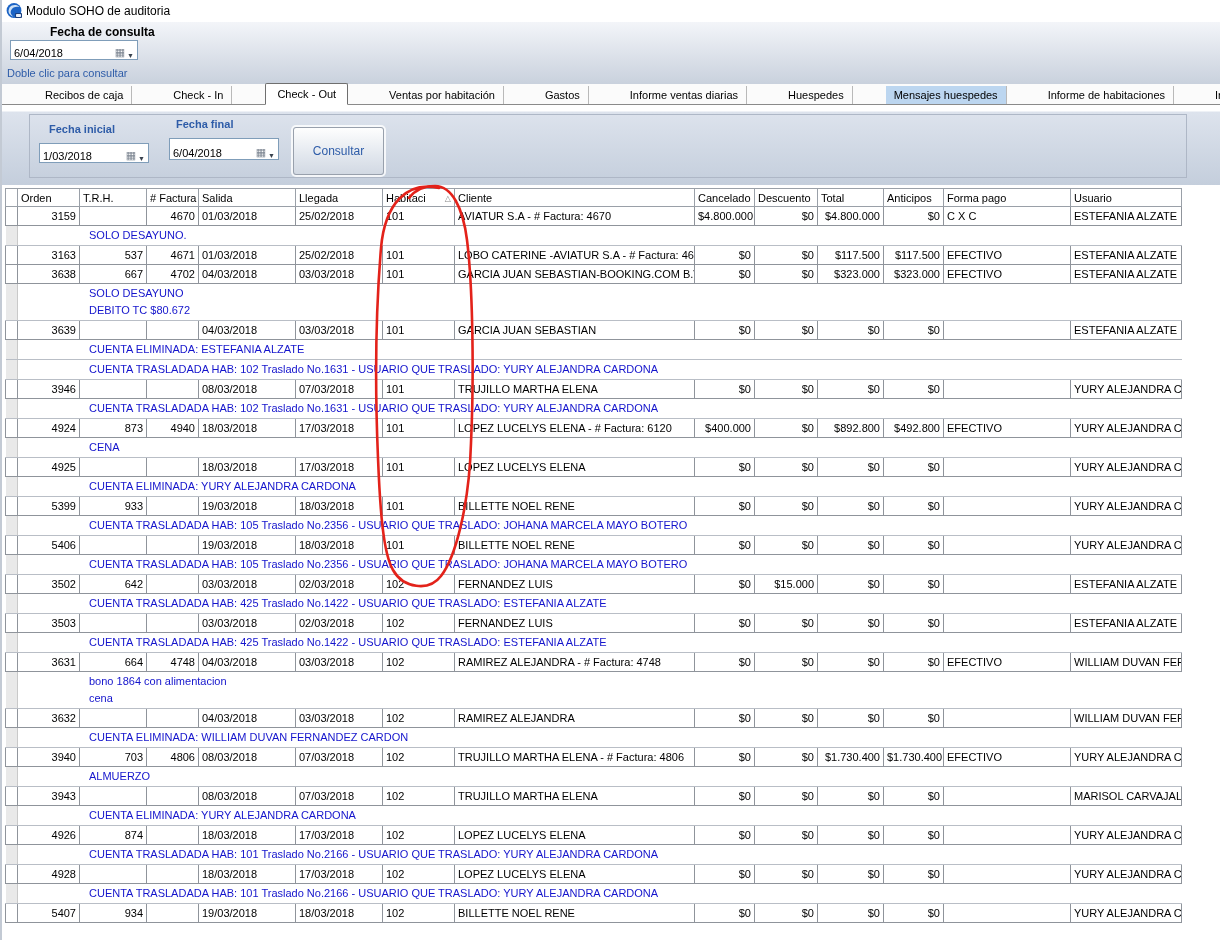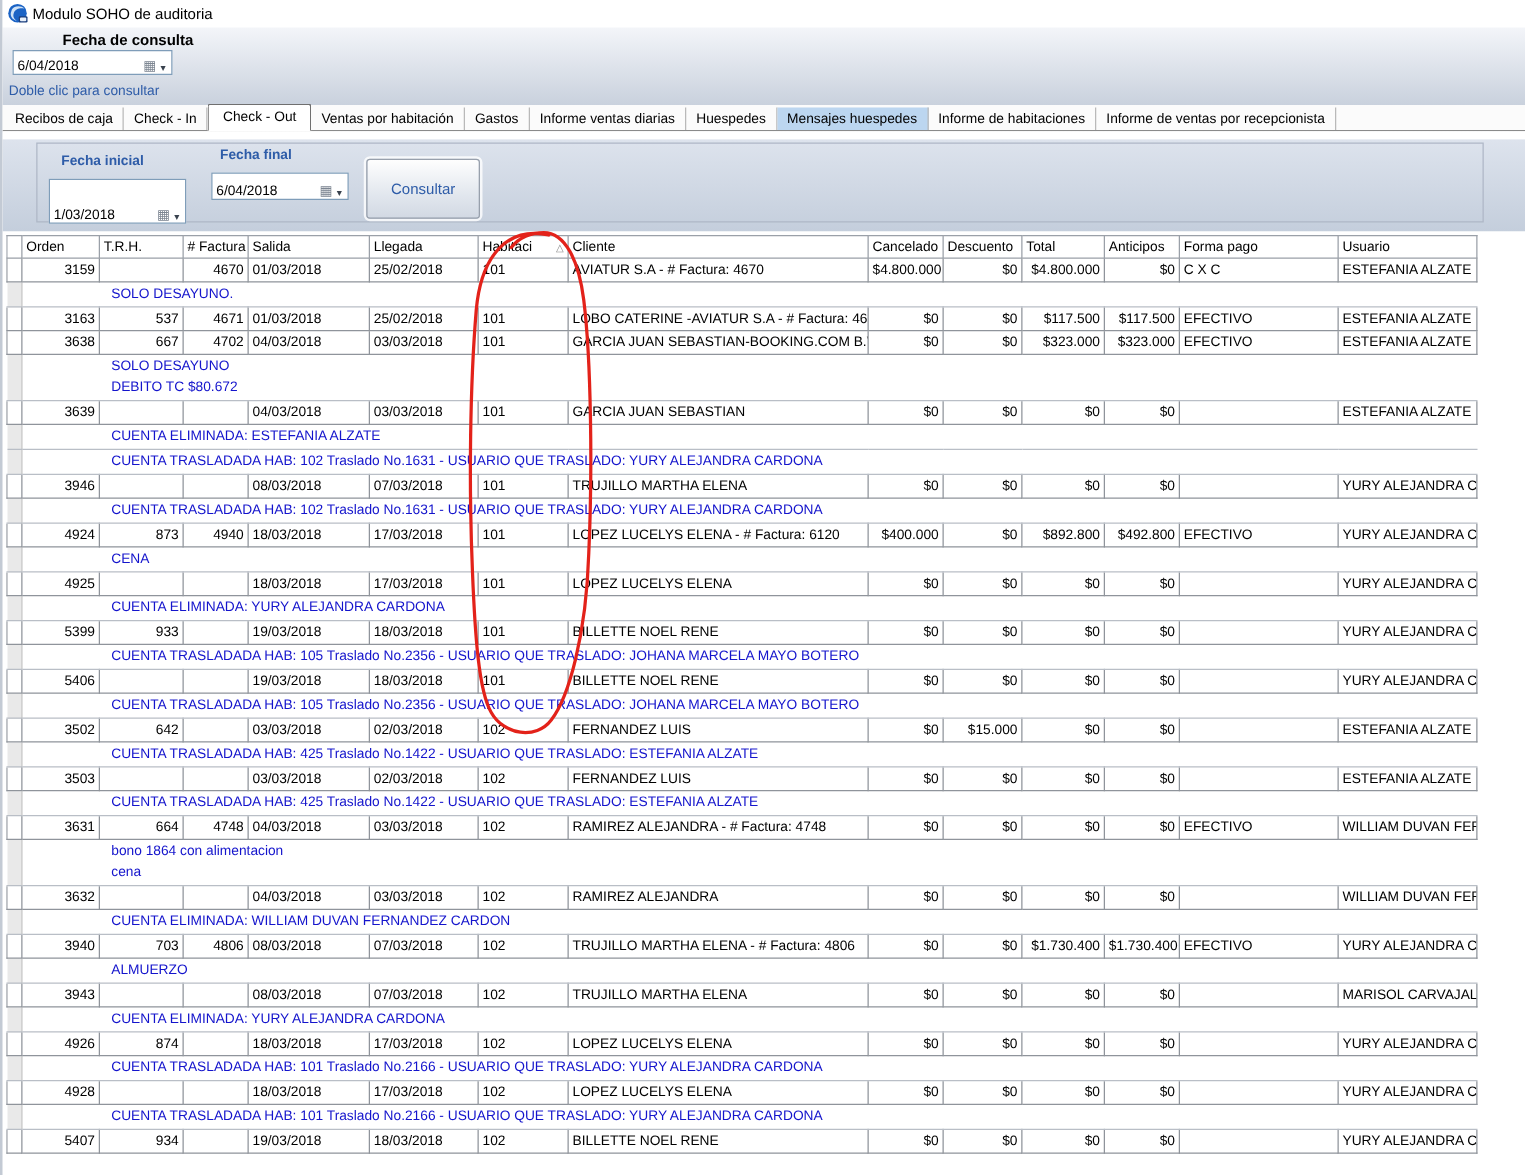--- a/index.html
+++ b/index.html
@@ -17,32 +17,32 @@
   
   .combo{position:absolute;box-sizing:border-box;background:#fff;border:1px solid #7f9db9;
          font-size:11px;display:flex;align-items:flex-end;padding:0 3px;}
   .combo .val{flex:1;overflow:hidden;white-space:nowrap;}
   .combo .cal{color:#7c8591;font-size:11px;margin-right:2px;}
   .combo .arr{color:#39424e;font-size:7px;}
   .combo-consulta{left:8px;top:18px;width:128px;height:20px;}
   
   .tabstrip{position:absolute;left:0;top:84px;width:100%;height:21px;background:#fbfbfb;
             display:flex;align-items:flex-end;border-bottom:1px solid #8a8a8a;padding-left:2px;box-sizing:border-box;}
-  .tab{font-size:11px;padding:3px 8px 3px;border-right:1px solid #b9b9b9;white-space:nowrap;cursor:default;}
+  .tab{font-size:11px;padding:3px 8px 3px;border-right:1px solid #b9b9b9;white-space:nowrap;cursor:default;margin-left:33px;}
   .tab.highlight{background:#bcd6f0;}
   .tab.selected{background:#fff;border:1px solid #6f6f6f;border-bottom:1px solid #fff;
                 margin-bottom:-1px;padding:4px 11px;position:relative;z-index:2;border-radius:2px 2px 0 0;}
   
   .panel{position:absolute;left:0;top:105px;width:100%;height:80px;
          background:linear-gradient(#ffffff 0px,#ffffff 6px,#dde3ed 7px,#c4cedc 100%);}
   .groupbox{position:absolute;left:27px;top:9px;width:1156px;height:62px;border:1px solid #aeb7c6;}
   .flabel{position:absolute;font-size:11px;color:#2e5ca8;font-weight:bold;}
   .lbl-inicial{left:47px;top:18px;}
   .lbl-final{left:174px;top:13px;}
-  .combo-inicial{left:37px;top:38px;width:110px;height:36px;}
+  .combo-inicial{left:37px;top:38px;width:110px;height:20px;}
   .combo-final{left:167px;top:33px;width:110px;height:22px;}
   .btn-consultar{position:absolute;left:291px;top:22px;width:91px;height:48px;
                  background:linear-gradient(#fefefe,#e2e7ee 60%,#d2d9e3);
                  border:1px solid #98a0ac;border-radius:3px;color:#2e5ca8;font-size:12px;
                  font-family:"Liberation Sans",sans-serif;box-shadow:0 0 0 2px rgba(255,255,255,.8);}
   
   .gridwrap{position:absolute;left:3px;top:188px;width:1180px;height:752px;overflow:hidden;background:#fff;}
   table.grid{border-collapse:collapse;table-layout:fixed;width:1176px;background:#fff;font-size:11px;}
   table.grid th{font-weight:normal;text-align:left;height:17px;padding:0 3px;
                 border:1px solid #9aa0a8;white-space:nowrap;overflow:hidden;background:#fff;}

